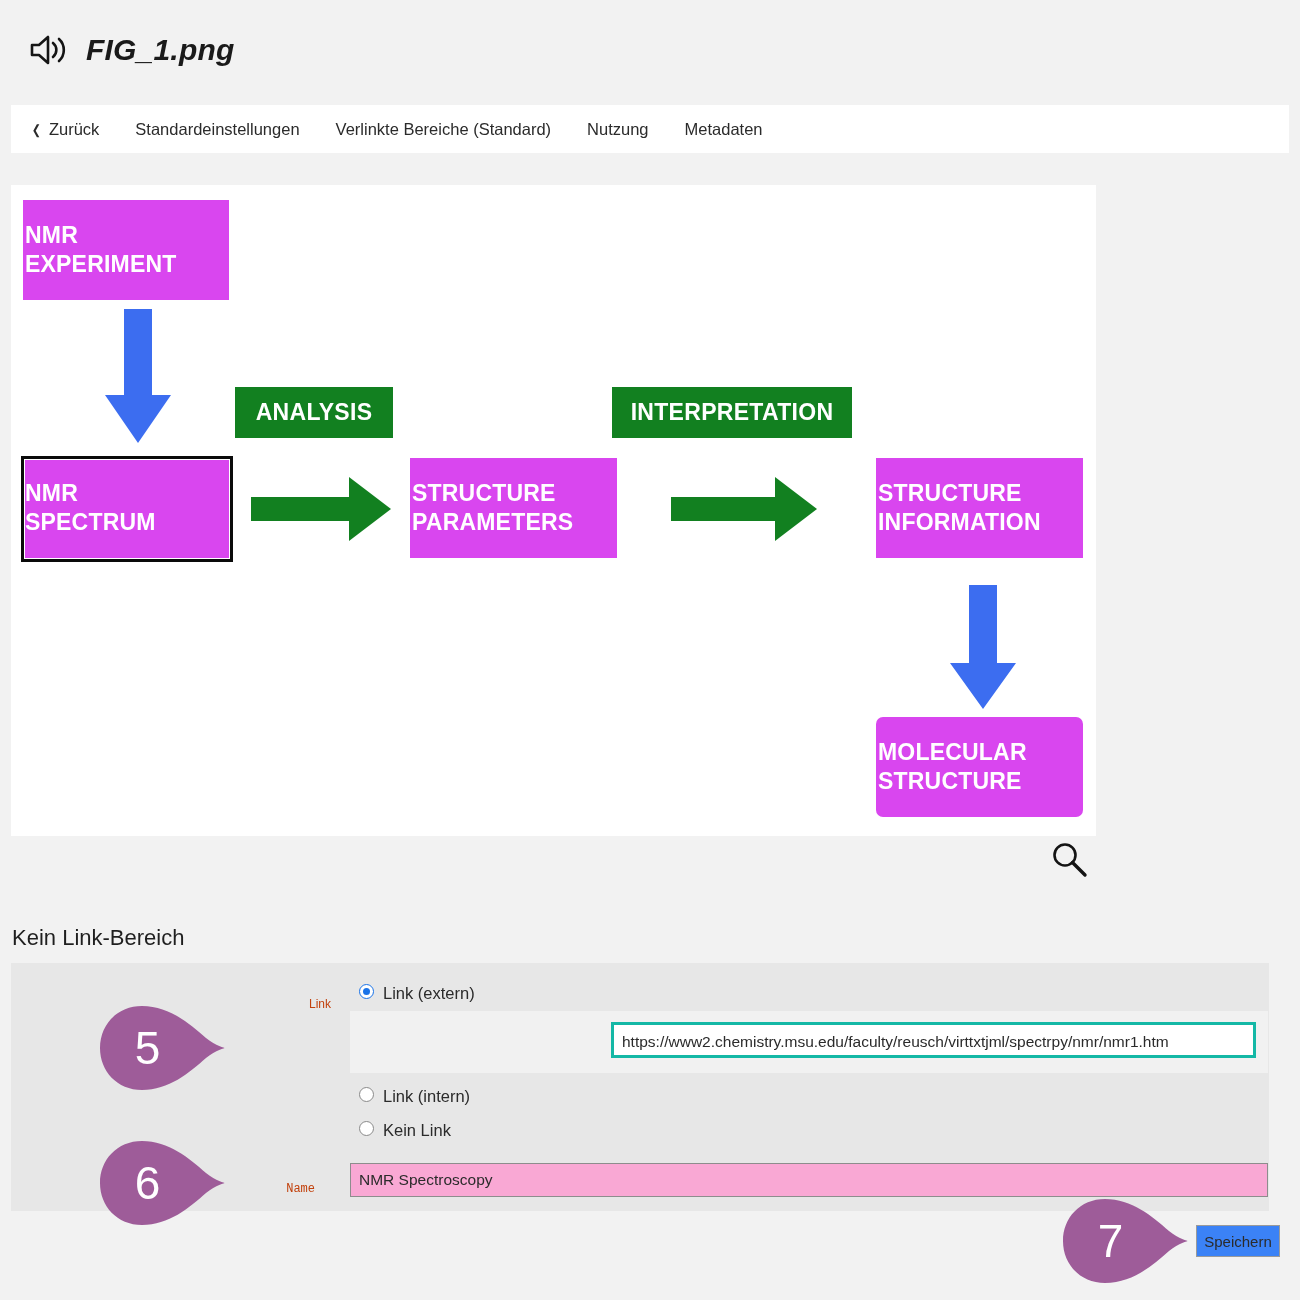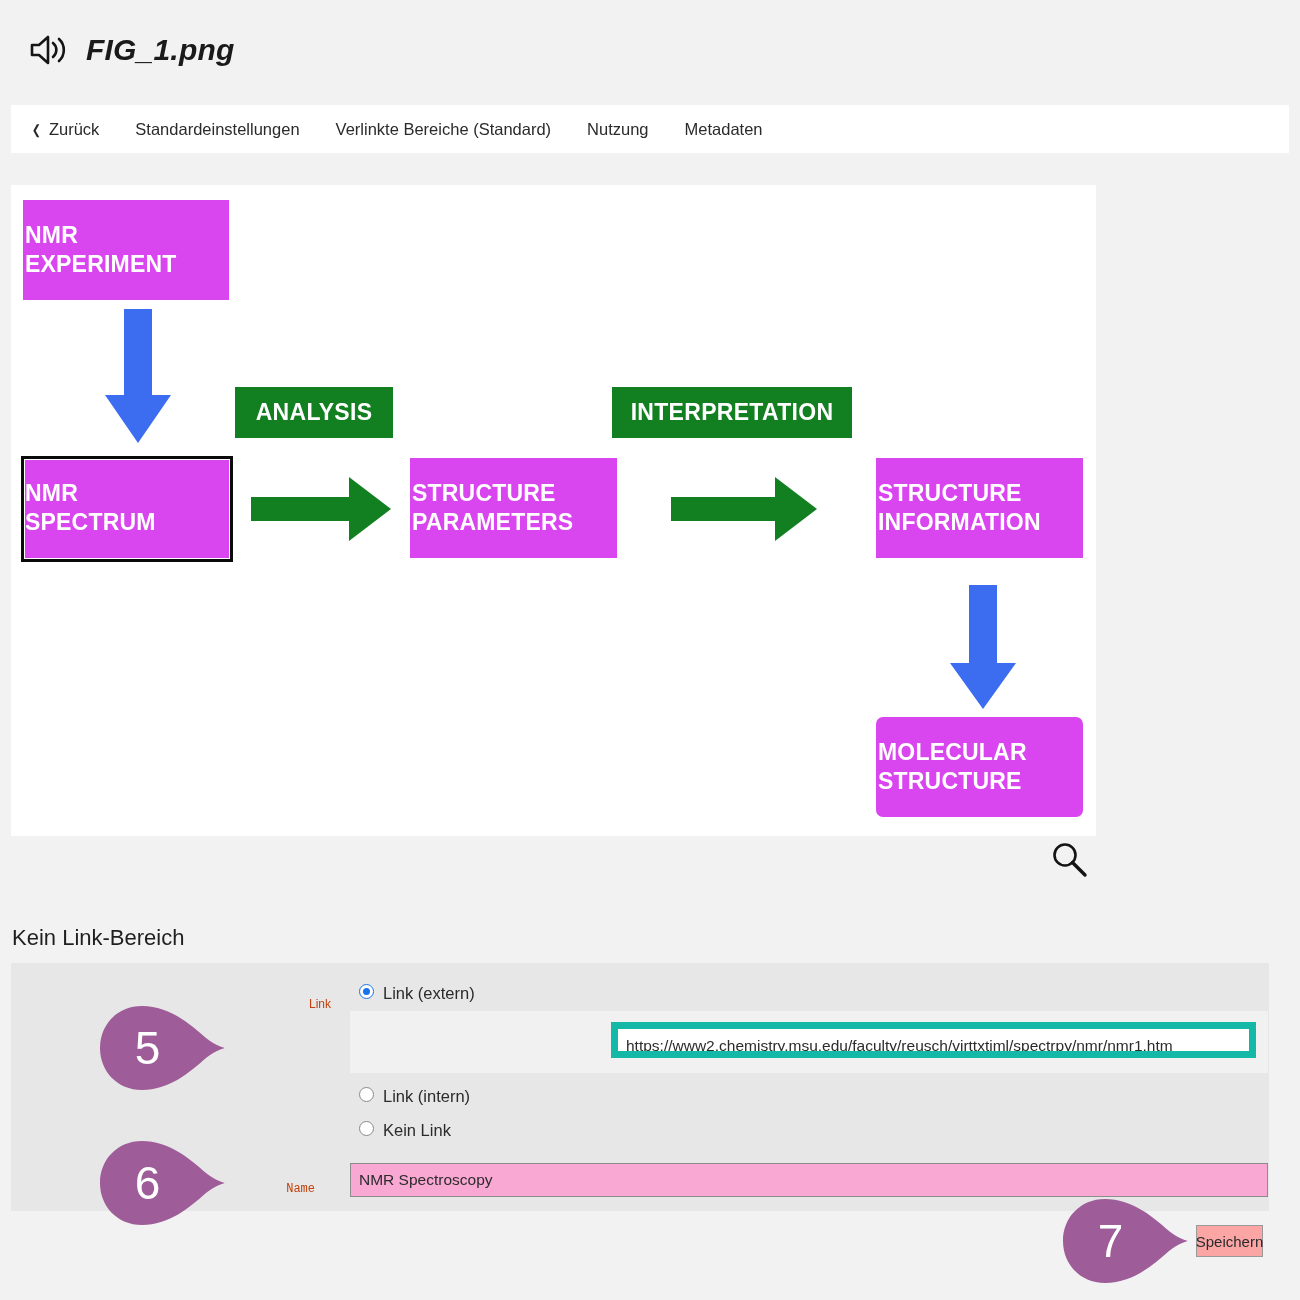--- a/index.html
+++ b/index.html
@@ -86,35 +86,35 @@
   }
   .radio.on{border:1px solid #1a73e8;}
   .radio.on::after{content:"";width:7px;height:7px;border-radius:50%;background:#1a73e8;}
   .radio-label{font-size:16.5px;color:#2b2b2b;white-space:nowrap;}
 
   #url-subpanel{
     position:absolute;left:339px;top:48px;width:918px;height:62px;background:#f1f1f1;
   }
   #url-input{
     position:absolute;left:261px;top:11px;width:645px;height:36px;
-    background:#ffffff;border:7px solid #14b8a6;box-sizing:border-box;
+    background:#ffffff;border:3px solid #14b8a6;box-sizing:border-box;
     font-size:15.5px;color:#2b2b2b;padding:0 8px;line-height:34px;
     white-space:nowrap;overflow:hidden;
   }
   #name-input{
     position:absolute;left:339px;top:200px;width:918px;height:34px;
     background:#f9a8d4;border:1px solid #8d8d8d;box-sizing:border-box;
     font-size:15.5px;color:#2b2b2b;padding:0 8px;line-height:32px;
     white-space:nowrap;overflow:hidden;
   }
 
   
   #save-button{
-    position:absolute;left:1196px;top:1225px;width:67px;height:32px;
-    background:#fca5a5;border:1px solid #9a9a9a;box-sizing:border-box;
+    position:absolute;left:1196px;top:1225px;width:84px;height:32px;
+    background:#3b82f6;border:1px solid #9a9a9a;box-sizing:border-box;
     font-size:15px;color:#2b2b2b;
     display:flex;align-items:center;justify-content:center;cursor:pointer;
   }
 
   
   .marker{position:absolute;}
   .marker svg{display:block;}
   .marker .num{
     position:absolute;color:#ffffff;font-size:46px;font-weight:400;
     left:0;top:0;width:76%;height:100%;

